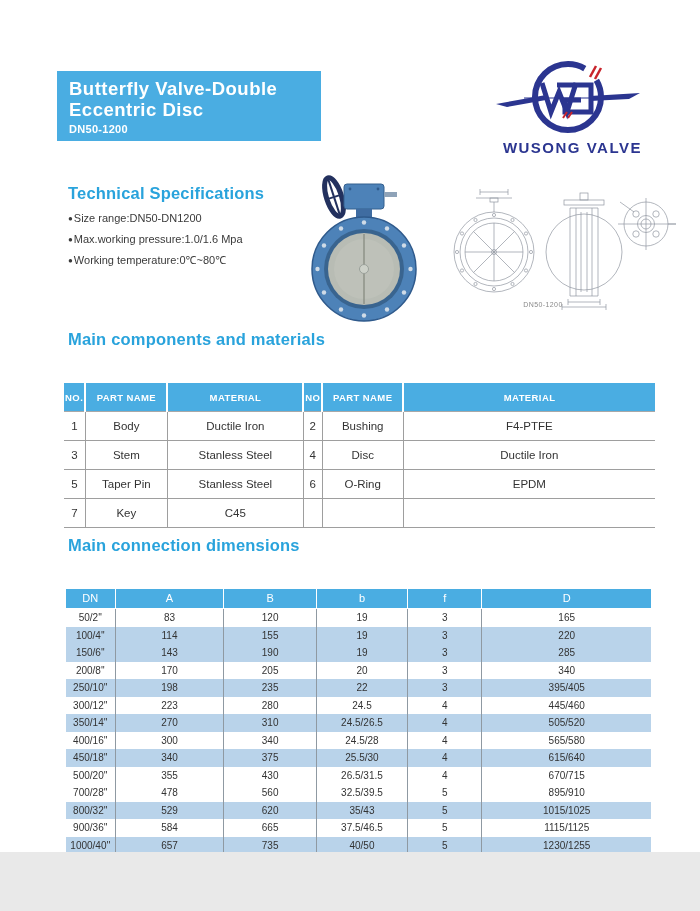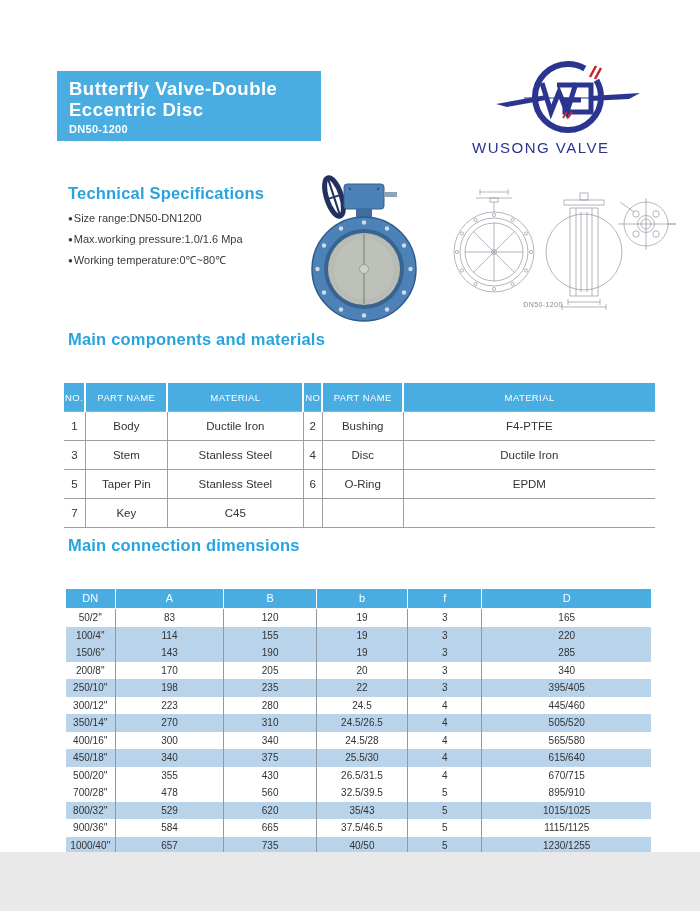--- a/index.html
+++ b/index.html
@@ -8,22 +8,22 @@
 
   
   .title-block{position:absolute;left:57px;top:71px;width:264px;box-sizing:border-box;
                padding:7px 12px 6px;background:var(--accent-blue,#4AADE2);}
   .title-line{font-size:18.5px;font-weight:bold;line-height:21px;color:#fff;
               letter-spacing:.5px;white-space:nowrap;}
   .title-sub{font-size:11px;font-weight:600;color:#fff;margin-top:3px;letter-spacing:.3px;}
 
   
   .logo-svg{position:absolute;left:494px;top:52px;}
-  .brand-name{position:absolute;left:472px;top:139px;width:146px;text-align:left;
-              font-size:15px;font-weight:normal;letter-spacing:1.5px;
+  .brand-name{position:absolute;left:496px;top:139px;width:146px;text-align:right;
+              font-size:15px;font-weight:bold;letter-spacing:1.5px;
               color:var(--logo-navy,#2B3590);white-space:nowrap;}
 
   
   .sec-heading{position:absolute;left:68px;font-size:16.5px;font-weight:bold;
                color:var(--heading-blue,#29A3DC);letter-spacing:.2px;}
   .h-tech{top:184px;}
   .h-comp{top:330px;}
   .h-dim{top:536px;}
 
   
@@ -34,21 +34,21 @@
   
   .photo-svg{position:absolute;left:286px;top:165px;}
   .draw-svg{position:absolute;left:424px;top:186px;}
   .draw-label{position:absolute;left:500px;top:301px;width:86px;text-align:center;
               font-size:7px;color:#8a8a8a;letter-spacing:.4px;}
 
   
   table{border-collapse:collapse;table-layout:fixed;}
   .comp-table{position:absolute;left:64px;top:383px;width:591px;}
   .comp-table thead td{background:var(--accent-blue,#4AADE2);color:#fff;text-align:center;
-                       font-size:9.5px;font-weight:normal;letter-spacing:.4px;height:26px;
+                       font-size:9.5px;font-weight:bold;letter-spacing:.4px;height:26px;
                        border-right:2px solid #fff;border-bottom:1px solid #a8a8a8;}
   .comp-table thead td:last-child{border-right:none;}
   .comp-table tbody td{height:26px;text-align:center;font-size:11.5px;color:#333;
                        border-bottom:1px solid #9e9e9e;border-right:1px solid #9e9e9e;
                        overflow:hidden;white-space:nowrap;}
   .comp-table tbody td:last-child{border-right:none;}
 
   
   .dim-table{position:absolute;left:66px;top:589px;width:585px;}
   .dim-table thead td{background:var(--accent-blue,#4AADE2);color:#fff;text-align:center;

